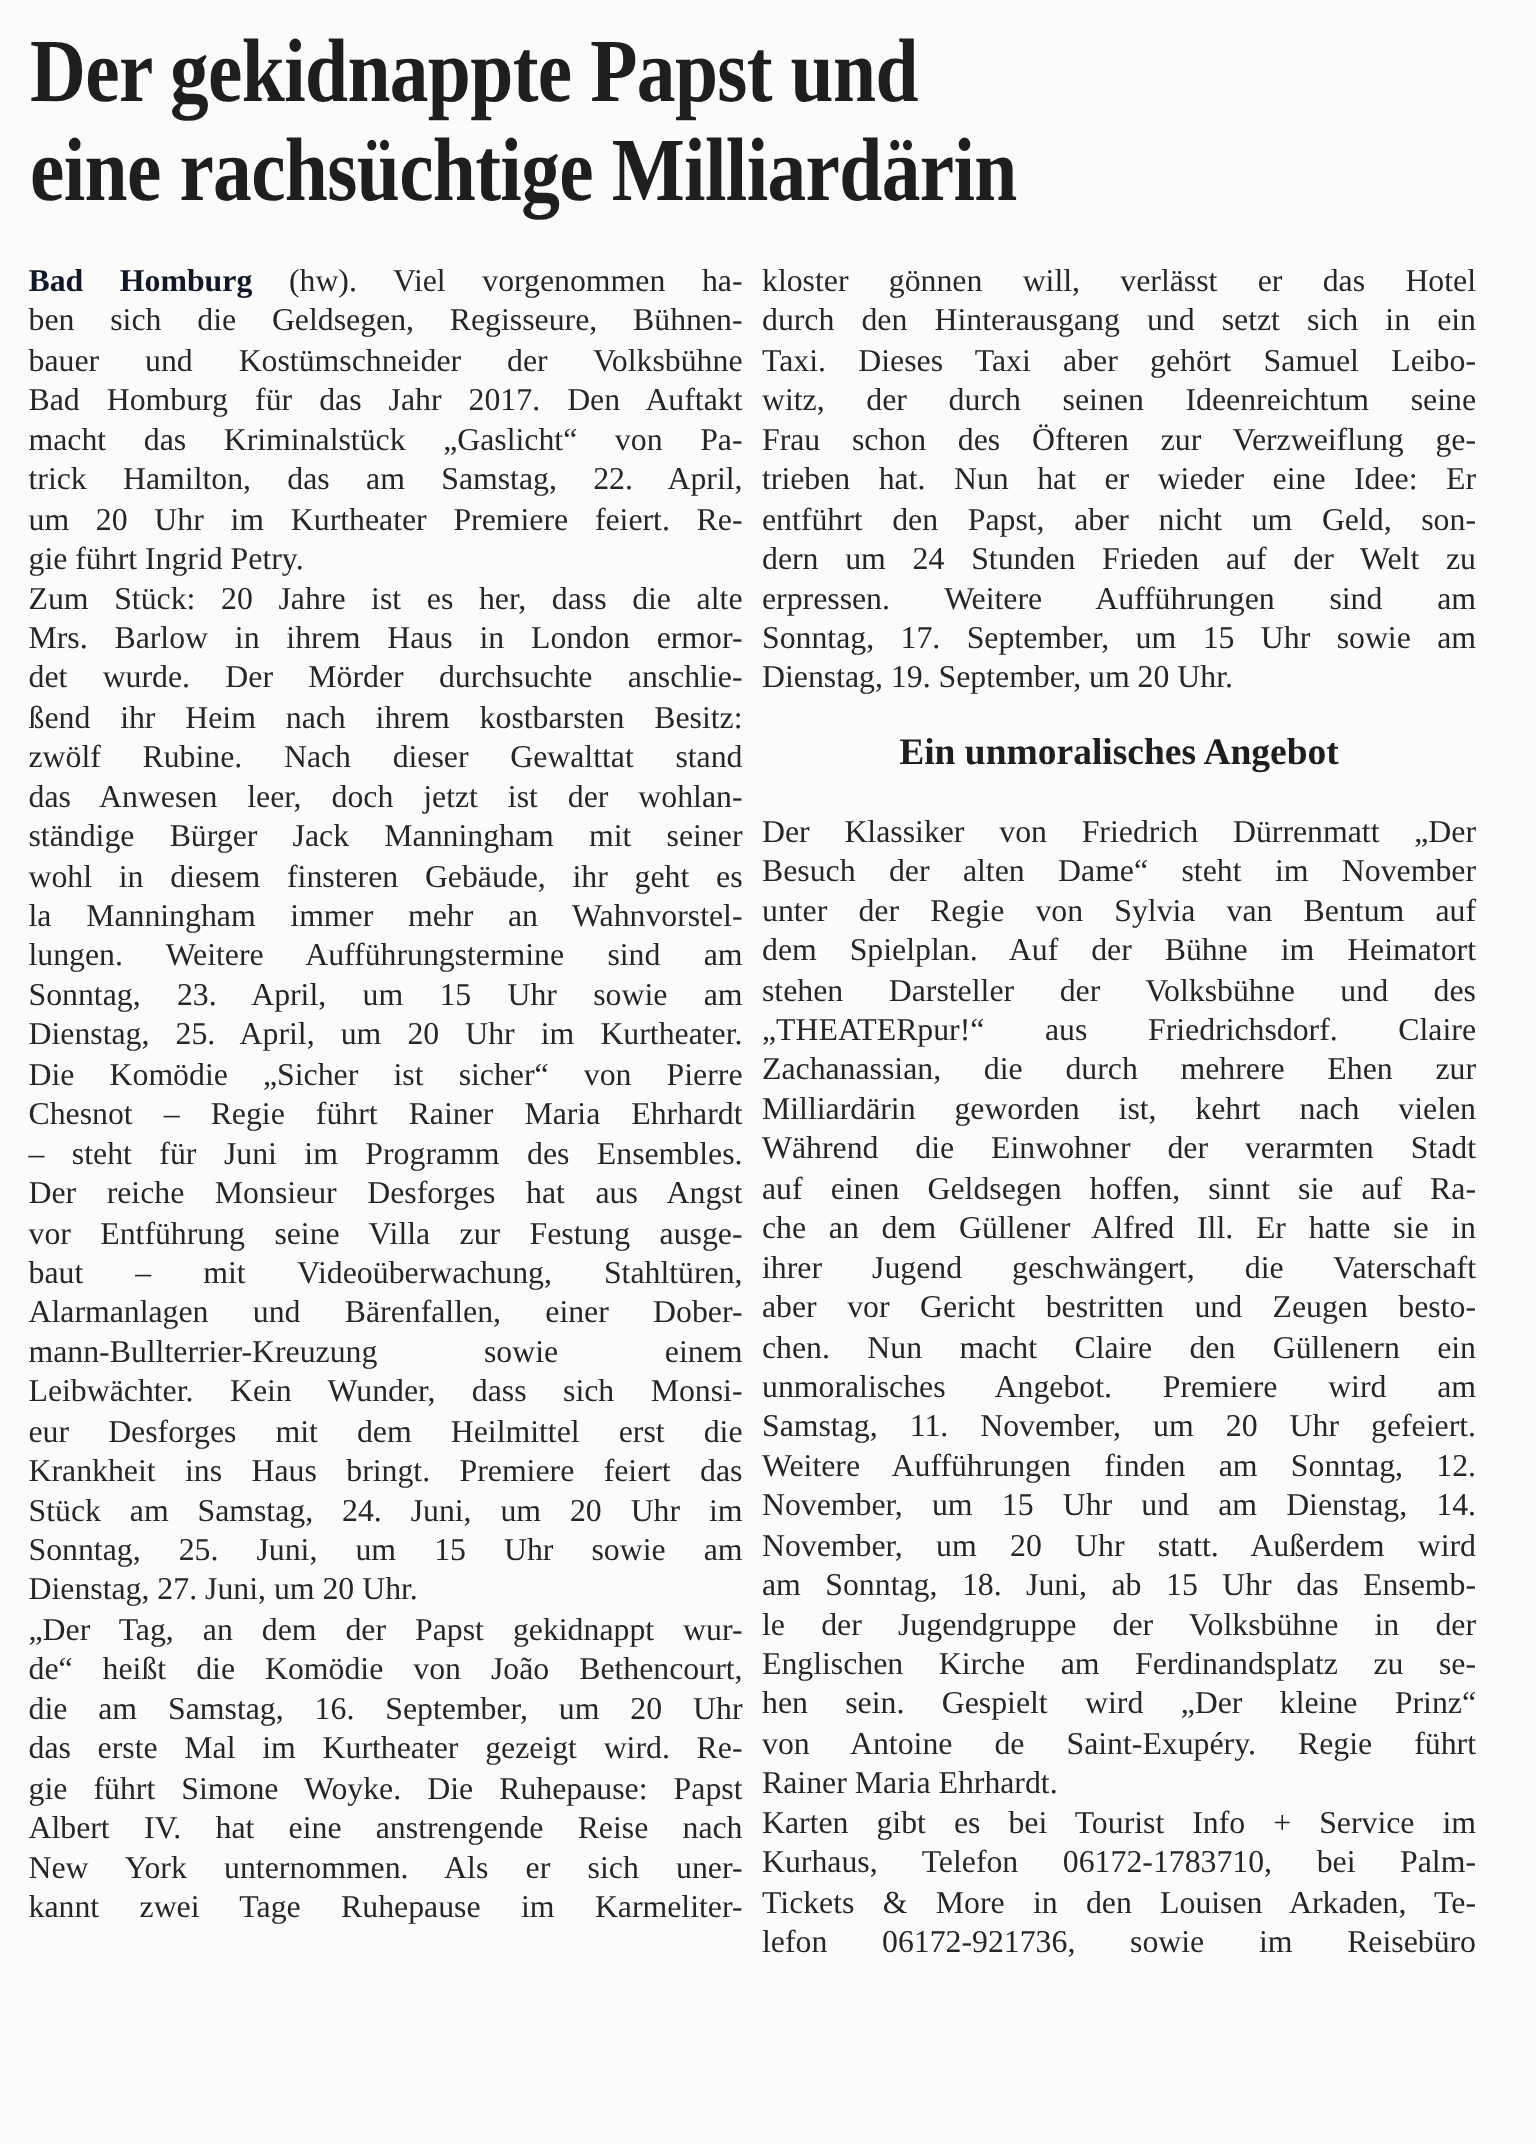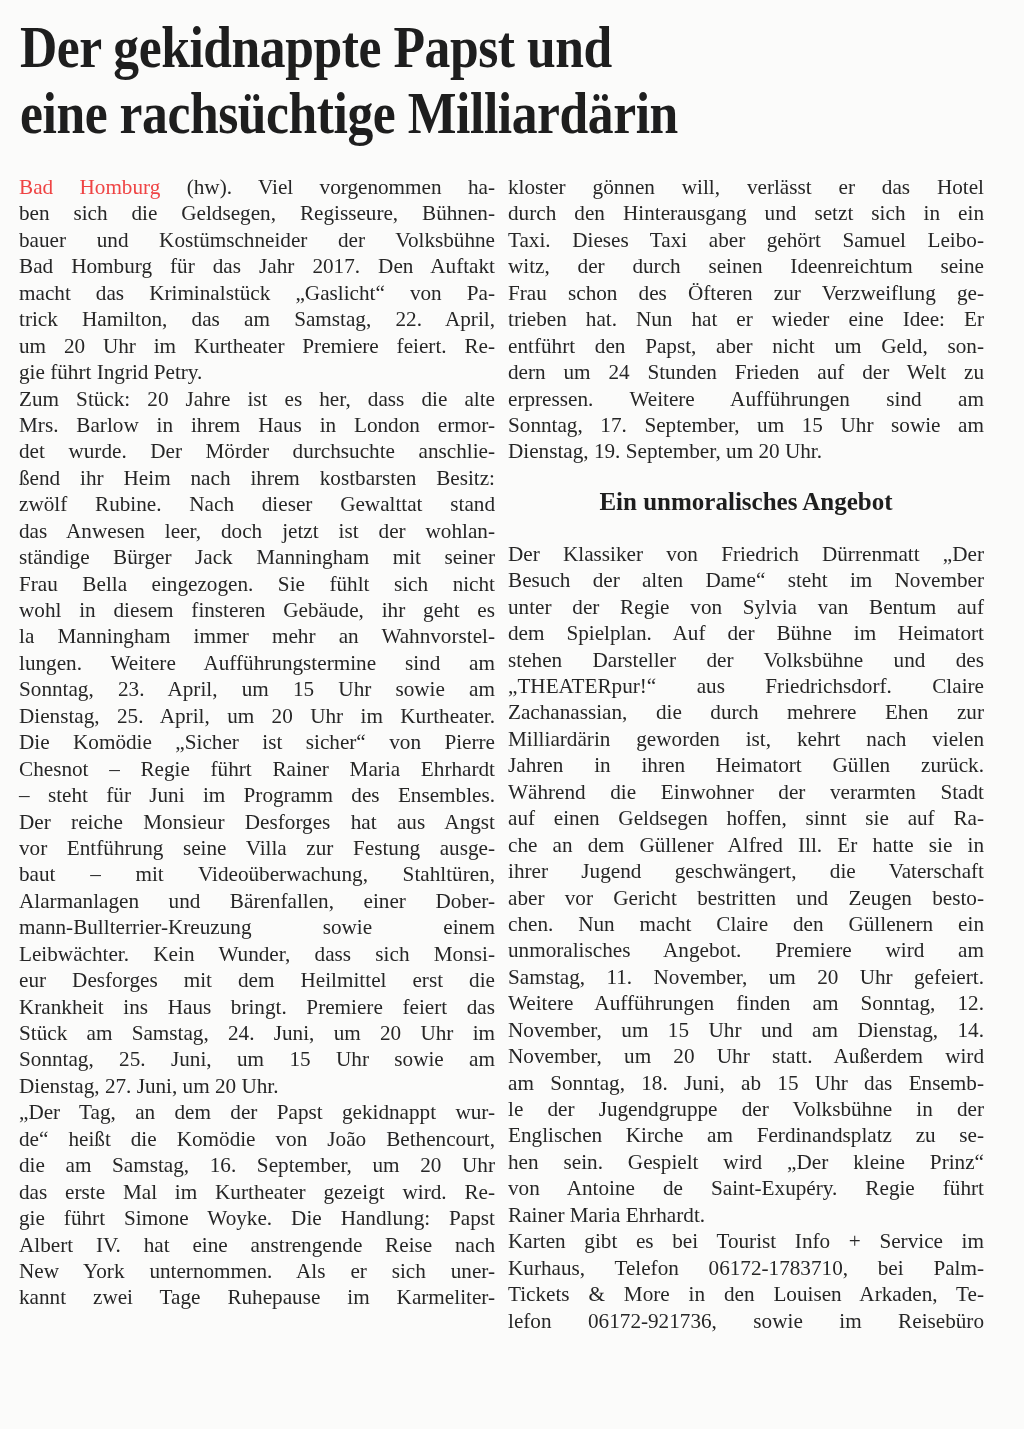--- a/index.html
+++ b/index.html
@@ -9,21 +9,21 @@
        font-family:"Liberation Serif",serif;font-weight:bold;font-size:60px;line-height:66px;
        color:#1e1e1e;letter-spacing:-0.5px;transform:scaleX(0.86);transform-origin:left top;white-space:nowrap;}
   .col{position:absolute;top:174px;width:476px;}
   .col.left{left:19px;}
   .col.right{left:508px;width:476px;}
   .line{display:block;font-size:21.2px;line-height:26.45px;height:26.45px;white-space:nowrap;
         text-align:justify;text-align-last:justify;overflow:visible;}
   .line.last{text-align-last:left;}
   .subhead{display:block;text-align:center;font-weight:bold;font-size:25px;line-height:26px;
         margin:24px 0 26px 0;color:#1e1e1e;}
-  b{font-weight:normal;color:#ef4444;}
+  b{font-weight:bold;color:#0f172a;}
 </style>
 </head>
 <body>
 
 <h1 class="headline">
   <span style="display:block">Der gekidnappte Papst und</span>
   <span style="display:block">eine rachsüchtige Milliardärin</span>
 </h1>
 
 <div class="col left" id="col-left">
@@ -35,21 +35,20 @@
     <span class="line">trick Hamilton, das am Samstag, 22. April,</span>
     <span class="line">um 20 Uhr im Kurtheater Premiere feiert. Re-</span>
     <span class="line last">gie führt Ingrid Petry.</span>
     <span class="line">Zum Stück: 20 Jahre ist es her, dass die alte</span>
     <span class="line">Mrs. Barlow in ihrem Haus in London ermor-</span>
     <span class="line">det wurde. Der Mörder durchsuchte anschlie-</span>
     <span class="line">ßend ihr Heim nach ihrem kostbarsten Besitz:</span>
     <span class="line">zwölf Rubine. Nach dieser Gewalttat stand</span>
     <span class="line">das Anwesen leer, doch jetzt ist der wohlan-</span>
     <span class="line">ständige Bürger Jack Manningham mit seiner</span>
-    <span class="line">Frau Bella eingezogen. Sie fühlt sich nicht</span>
     <span class="line">wohl in diesem finsteren Gebäude, ihr geht es</span>
     <span class="line">la Manningham immer mehr an Wahnvorstel-</span>
     <span class="line">lungen. Weitere Aufführungstermine sind am</span>
     <span class="line">Sonntag, 23. April, um 15 Uhr sowie am</span>
     <span class="line">Dienstag, 25. April, um 20 Uhr im Kurtheater.</span>
     <span class="line">Die Komödie „Sicher ist sicher“ von Pierre</span>
     <span class="line">Chesnot – Regie führt Rainer Maria Ehrhardt</span>
     <span class="line">– steht für Juni im Programm des Ensembles.</span>
     <span class="line">Der reiche Monsieur Desforges hat aus Angst</span>
     <span class="line">vor Entführung seine Villa zur Festung ausge-</span>
@@ -59,21 +58,21 @@
     <span class="line">Leibwächter. Kein Wunder, dass sich Monsi-</span>
     <span class="line">eur Desforges mit dem Heilmittel erst die</span>
     <span class="line">Krankheit ins Haus bringt. Premiere feiert das</span>
     <span class="line">Stück am Samstag, 24. Juni, um 20 Uhr im</span>
     <span class="line">Sonntag, 25. Juni, um 15 Uhr sowie am</span>
     <span class="line last">Dienstag, 27. Juni, um 20 Uhr.</span>
     <span class="line">„Der Tag, an dem der Papst gekidnappt wur-</span>
     <span class="line">de“ heißt die Komödie von João Bethencourt,</span>
     <span class="line">die am Samstag, 16. September, um 20 Uhr</span>
     <span class="line">das erste Mal im Kurtheater gezeigt wird. Re-</span>
-    <span class="line">gie führt Simone Woyke. Die Handlung: Papst</span>
+    <span class="line">gie führt Simone Woyke. Die Ruhepause: Papst</span>
     <span class="line">Albert IV. hat eine anstrengende Reise nach</span>
     <span class="line">New York unternommen. Als er sich uner-</span>
     <span class="line">kannt zwei Tage Ruhepause im Karmeliter-</span>
   </div>
 
 <div class="col right">
   <div id="col-right-top">
       <span class="line">kloster gönnen will, verlässt er das Hotel</span>
       <span class="line">durch den Hinterausgang und setzt sich in ein</span>
       <span class="line">Taxi. Dieses Taxi aber gehört Samuel Leibo-</span>
@@ -89,21 +88,20 @@
   <div class="subhead">Ein unmoralisches Angebot</div>
   <div id="col-right-bottom">
       <span class="line">Der Klassiker von Friedrich Dürrenmatt „Der</span>
       <span class="line">Besuch der alten Dame“ steht im November</span>
       <span class="line">unter der Regie von Sylvia van Bentum auf</span>
       <span class="line">dem Spielplan. Auf der Bühne im Heimatort</span>
       <span class="line">stehen Darsteller der Volksbühne und des</span>
       <span class="line">„THEATERpur!“ aus Friedrichsdorf. Claire</span>
       <span class="line">Zachanassian, die durch mehrere Ehen zur</span>
       <span class="line">Milliardärin geworden ist, kehrt nach vielen</span>
-      <span class="line">Jahren in ihren Heimatort Güllen zurück.</span>
       <span class="line">Während die Einwohner der verarmten Stadt</span>
       <span class="line">auf einen Geldsegen hoffen, sinnt sie auf Ra-</span>
       <span class="line">che an dem Güllener Alfred Ill. Er hatte sie in</span>
       <span class="line">ihrer Jugend geschwängert, die Vaterschaft</span>
       <span class="line">aber vor Gericht bestritten und Zeugen besto-</span>
       <span class="line">chen. Nun macht Claire den Güllenern ein</span>
       <span class="line">unmoralisches Angebot. Premiere wird am</span>
       <span class="line">Samstag, 11. November, um 20 Uhr gefeiert.</span>
       <span class="line">Weitere Aufführungen finden am Sonntag, 12.</span>
       <span class="line">November, um 15 Uhr und am Dienstag, 14.</span>

